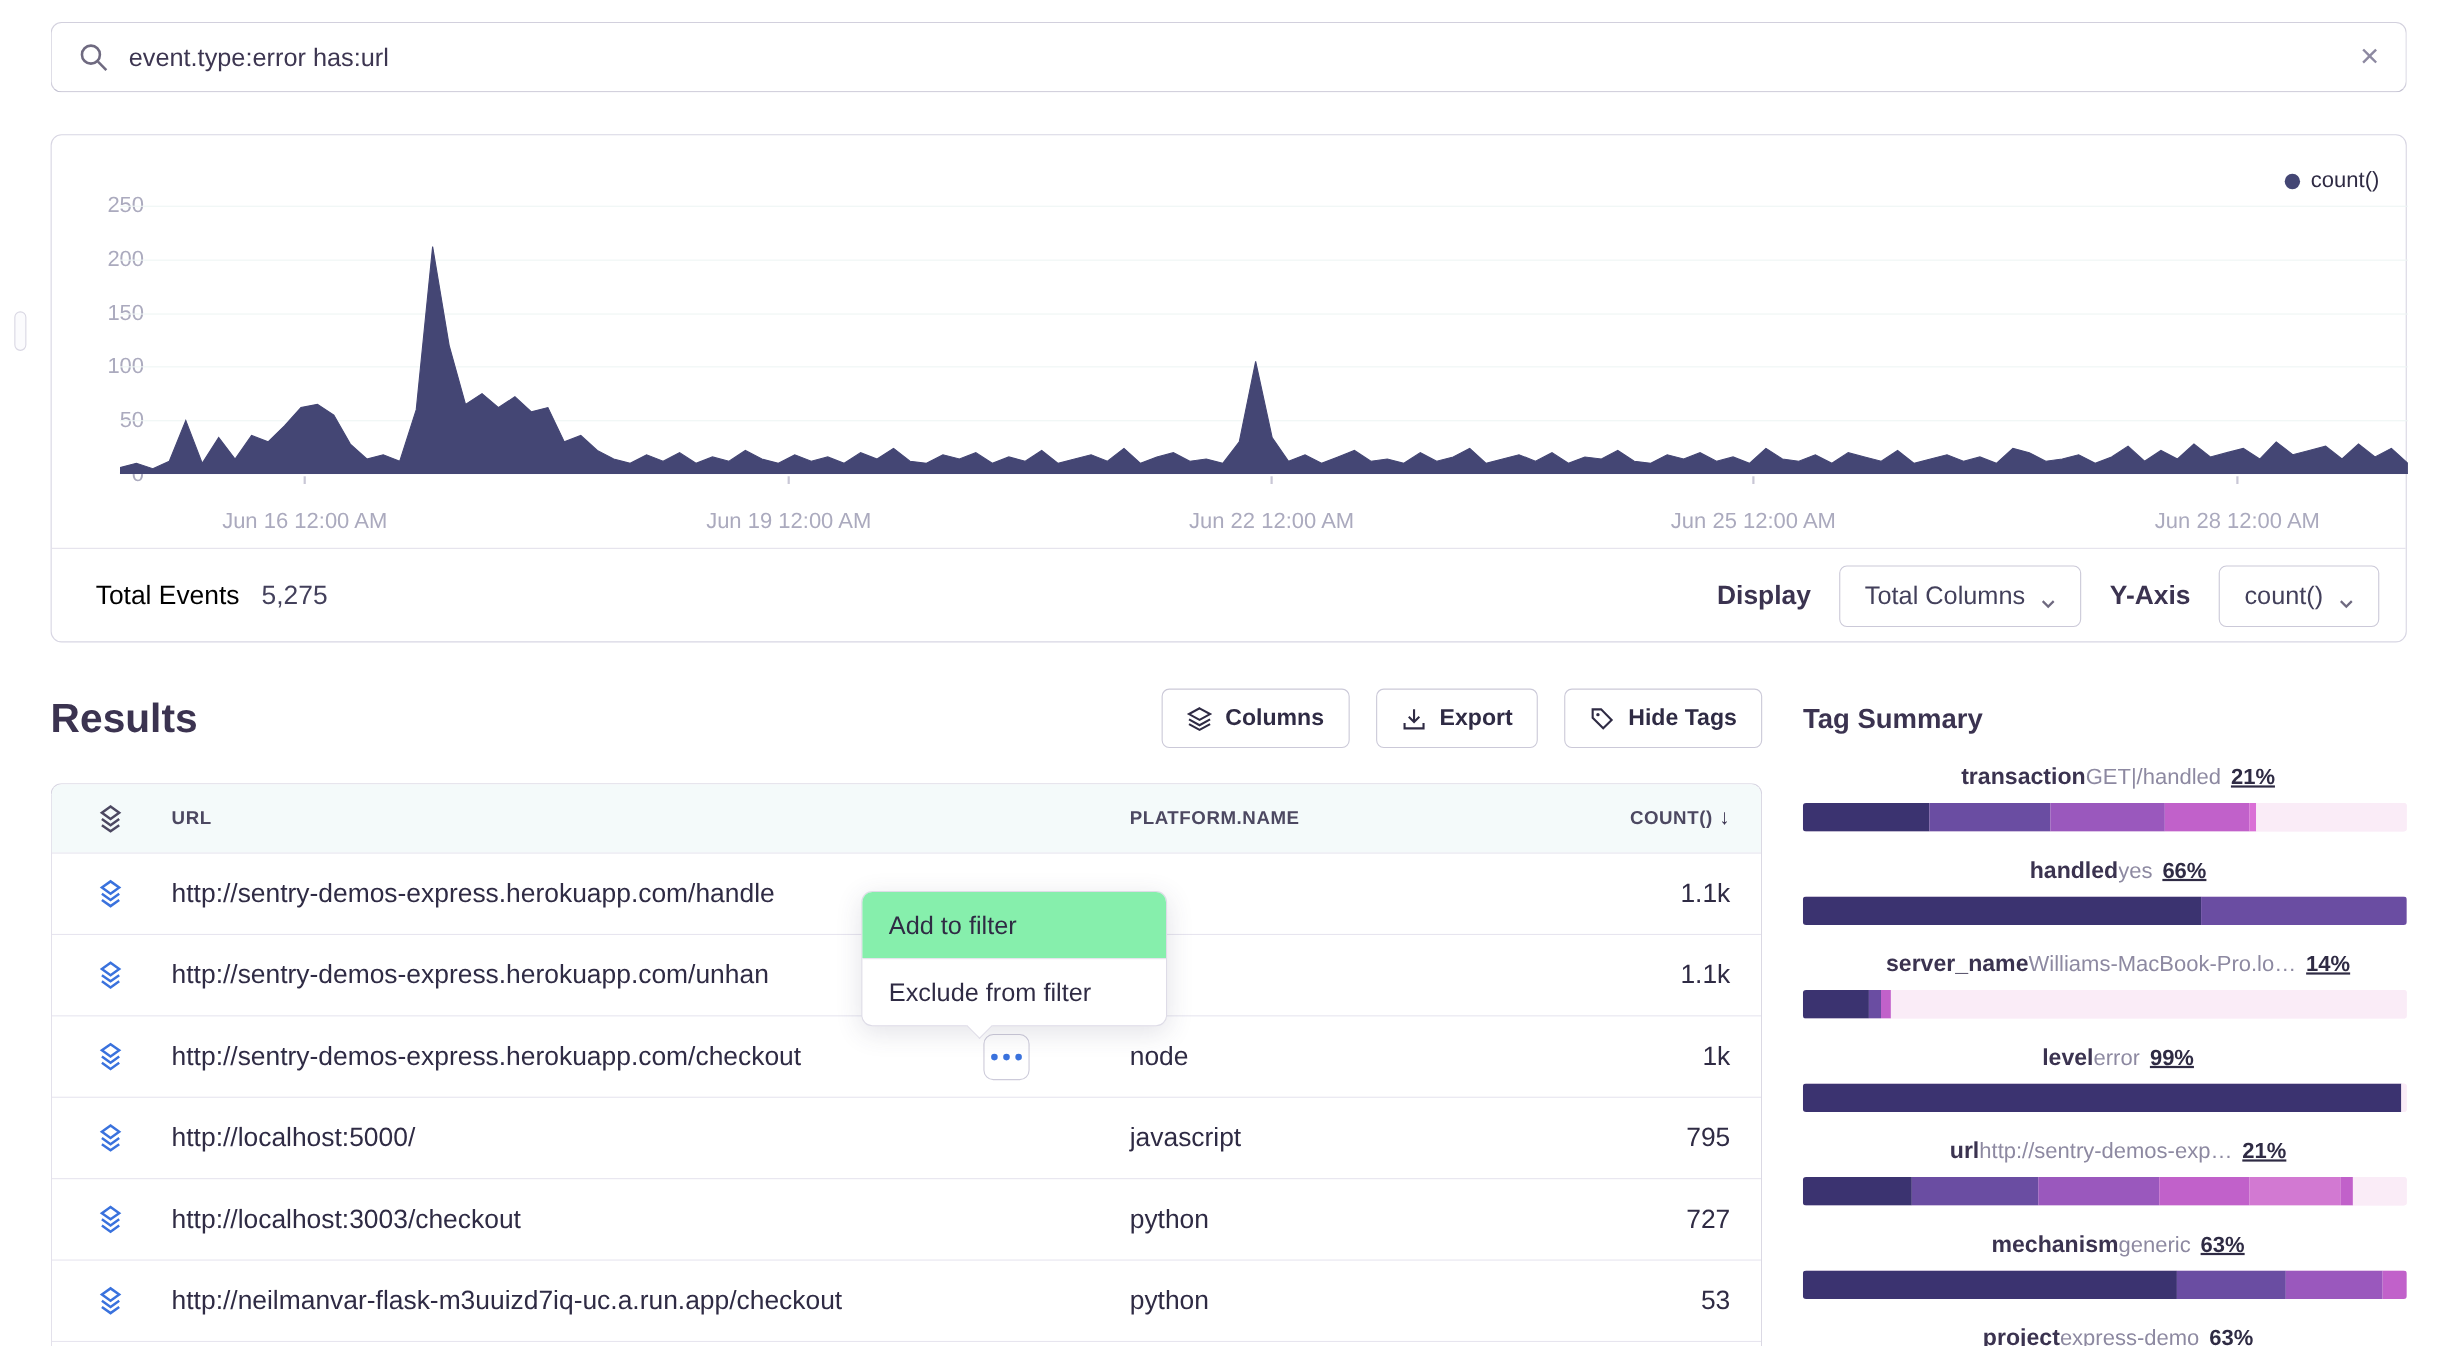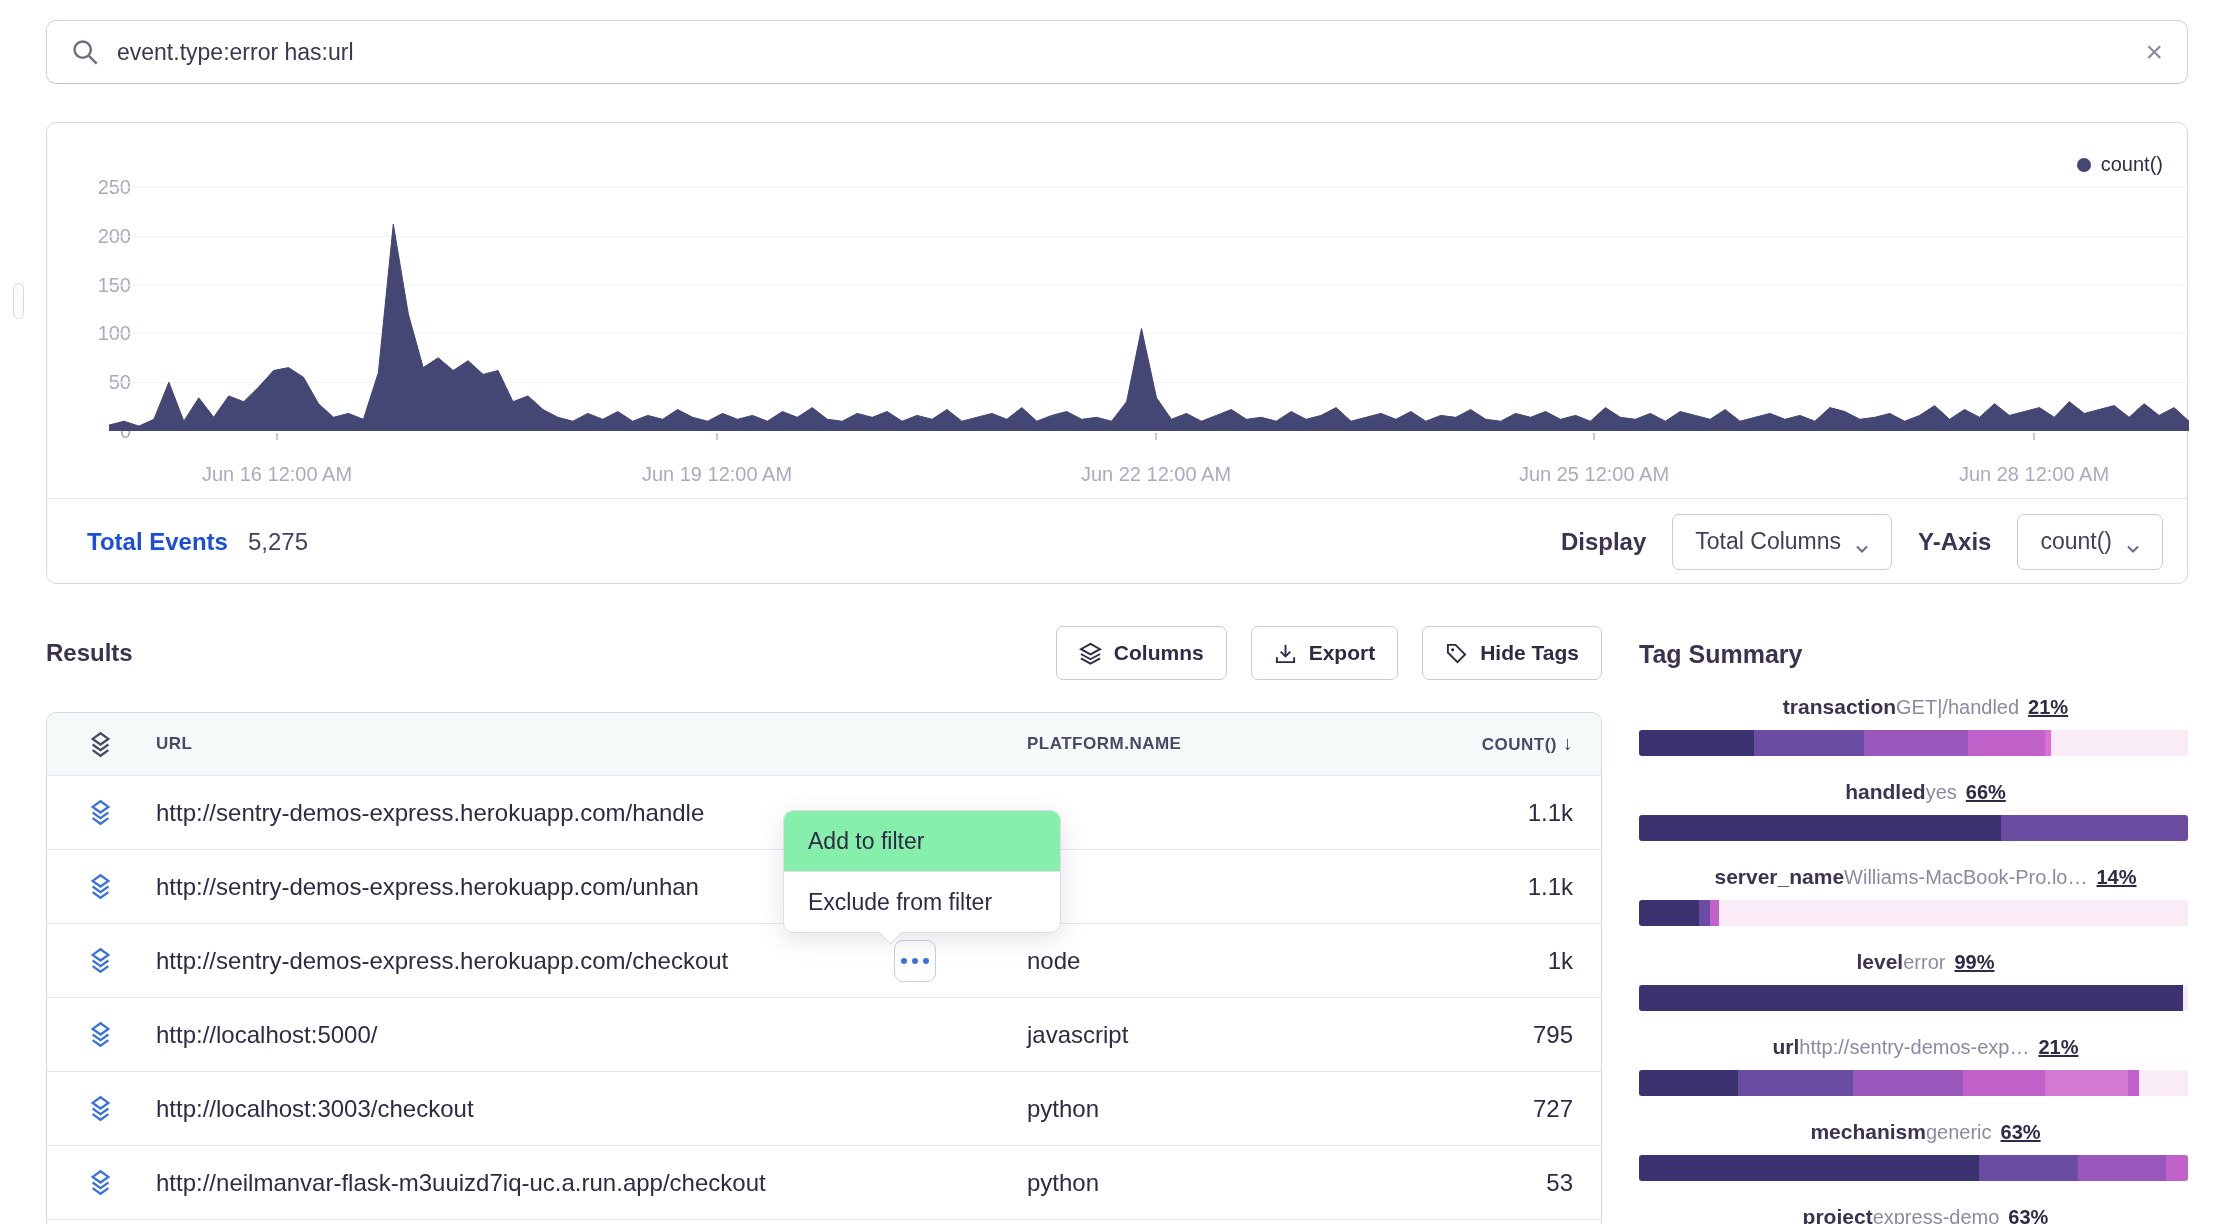--- a/index.html
+++ b/index.html
@@ -27,32 +27,32 @@
   .legend .lbl { font-size:20px; color:#2f2b44; }
   .ylab { position:absolute; left:0; width:84px; text-align:right; font-size:20px; color:#abaabe; height:22px; line-height:22px; }
   .plot { position:absolute; left:62px; top:46px; width:2080px; height:262px; border-bottom:2px solid #dcdae6; }
   .gridline { position:absolute; left:0; width:100%; height:1px; background:#eef5f4; }
   .plot svg { position:absolute; left:0; top:0; }
   .xtick { position:absolute; width:2px; height:7px; background:#c9c7d6; top:310px; }
   .xlab { position:absolute; top:340px; width:220px; text-align:center; font-size:20px; color:#abaabe; }
   .chart-footer { position:absolute; left:0; right:0; top:375px; height:86px; border-top:1px solid #e4e2ec;
     display:flex; align-items:center; justify-content:space-between; padding:0 24px 0 40px; }
   .cf-left { display:flex; align-items:baseline; gap:20px; }
-  .cf-left .tlabel { font-size:24px; font-weight:bold; color:#1d4ed8; }
+  .cf-left .tlabel { font-size:24px; font-weight:normal; color:#000000; }
   .cf-left .tvalue { font-size:24px; color:#43405b; }
   .cf-right { display:flex; align-items:center; gap:26px; }
   .cf-right .ctl-label { font-size:24px; font-weight:bold; color:#3b3350; }
   .select-btn { height:56px; border:1px solid #cbc9d8; border-radius:7px; background:#fff;
     display:flex; align-items:center; gap:14px; padding:0 22px; font-size:23px; color:#43405b; cursor:pointer; }
   .chev { width:14px; height:14px; flex:none; }
 
   
   .results-header { position:absolute; left:46px; top:626px; width:1556px; display:flex;
     align-items:center; justify-content:space-between; }
-  .results-header h2 { font-size:24px; font-weight:bold; color:#3b3350; }
+  .results-header h2 { font-size:37px; font-weight:bold; color:#3b3350; }
   .toolbar { display:flex; gap:24px; }
   .tool-btn { height:54px; border:1px solid #cbc9d8; border-radius:7px; background:#fff;
     display:flex; align-items:center; gap:12px; padding:0 22px; font-size:21px; font-weight:bold; color:#2f2b44; cursor:pointer; }
   .tool-btn svg { width:23px; height:23px; }
 
   
   .table { position:absolute; left:46px; top:712px; width:1556px; border:1px solid #d7d5e2;
     border-bottom:none; border-radius:10px 10px 0 0; background:#fff; overflow:hidden; }
   .thead { height:62px; background:#f4fafa; display:flex; align-items:center; }
   .trow { height:74px; display:flex; align-items:center; border-top:1px solid #e7e5ef; font-size:24px; color:#2f2b44; position:relative; }

